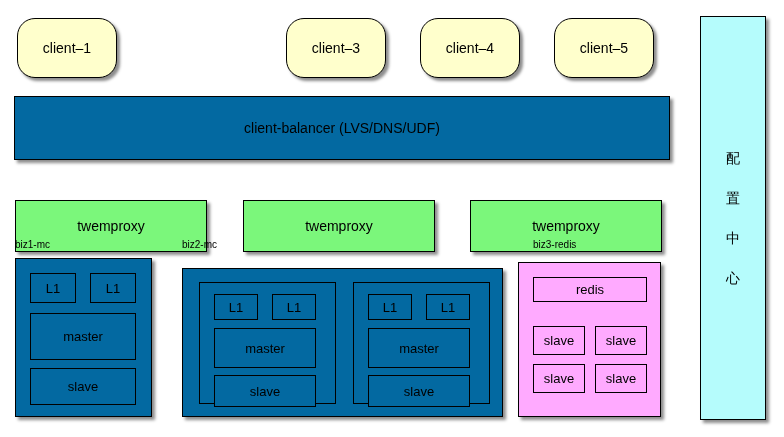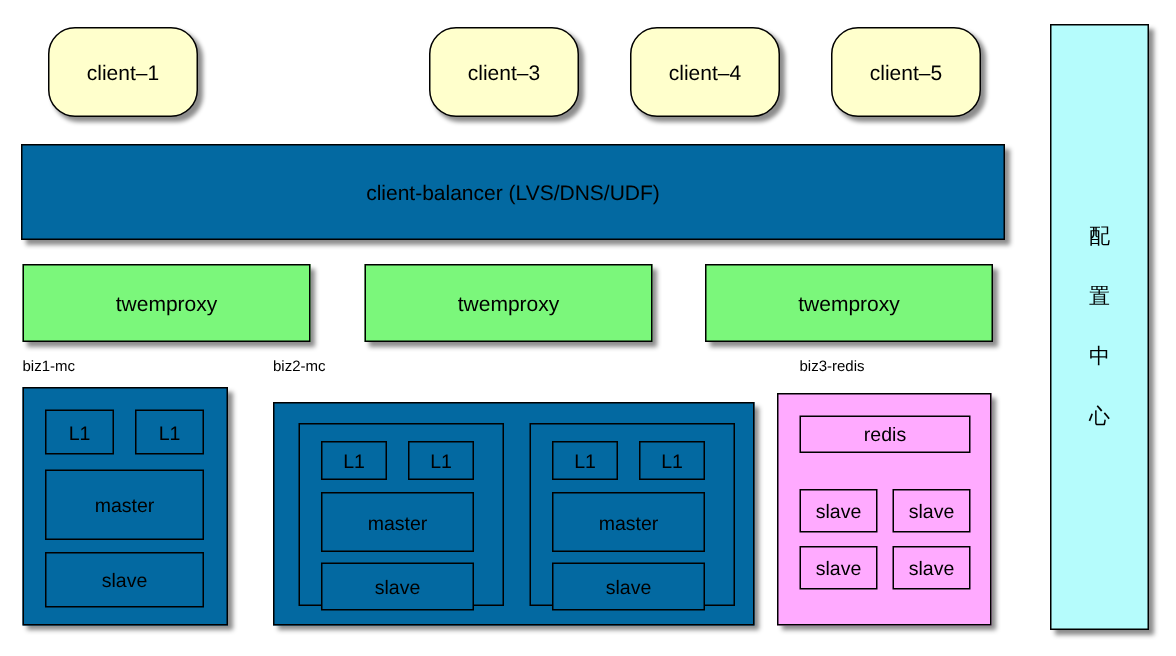--- a/index.html
+++ b/index.html
@@ -32,21 +32,21 @@
     text-align: center;
     box-shadow: 3px 3px 3px rgba(0,0,0,0.45);
     font-size: 13px;
     line-height: 1.15;
     color: #000;
     white-space: nowrap;
   }
 
   
   .c-yellow { background: #ffffcc; }
-  .c-green  { background: #7bf77b; }
+  .c-green  { background: #7bf77b; margin-top: 24px; }
   .c-cyan   { background: #0369a1; }
   .c-pink   { background: #ffaaff; }
 
   
   .client {
     top: 18px;
     width: 100px;
     height: 60px;
     border-radius: 18px;
     font-size: 14px;
@@ -123,21 +123,21 @@
     line-height: 1;
     margin: 13px 0;
     font-family: "DejaVu Sans", sans-serif;
   }
 </style>
 </head>
 <body>
 
 <div class="stage">
 
-  <div class="box c-yellow client" style="left:32px;">
+  <div class="box c-yellow client" style="left:17px;">
       <span>client–1</span>
     </div>
   <div class="box c-yellow client" style="left:286px;">
       <span>client–3</span>
     </div>
   <div class="box c-yellow client" style="left:420px;">
       <span>client–4</span>
     </div>
   <div class="box c-yellow client" style="left:554px;">
       <span>client–5</span>

